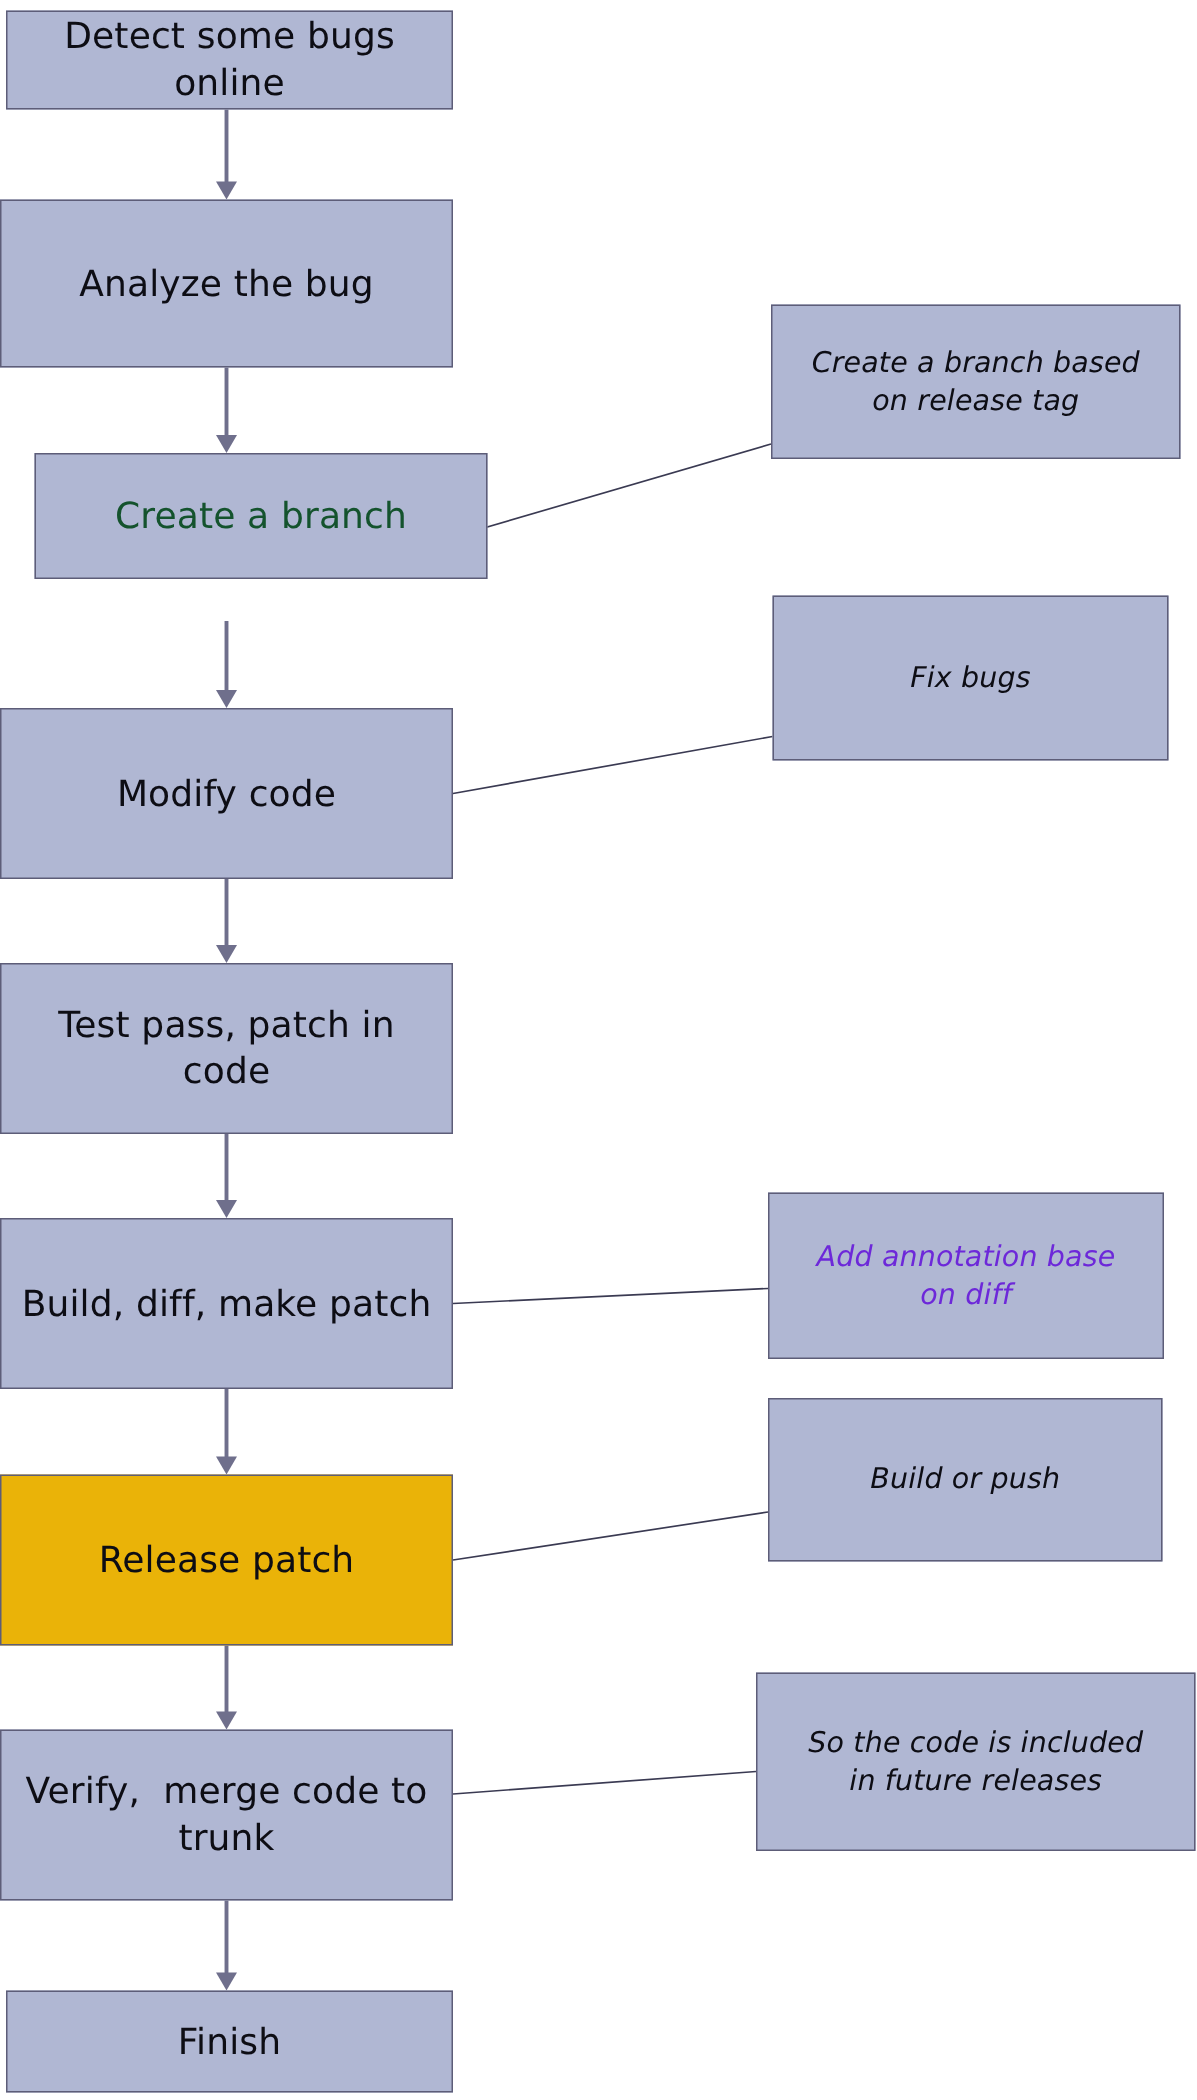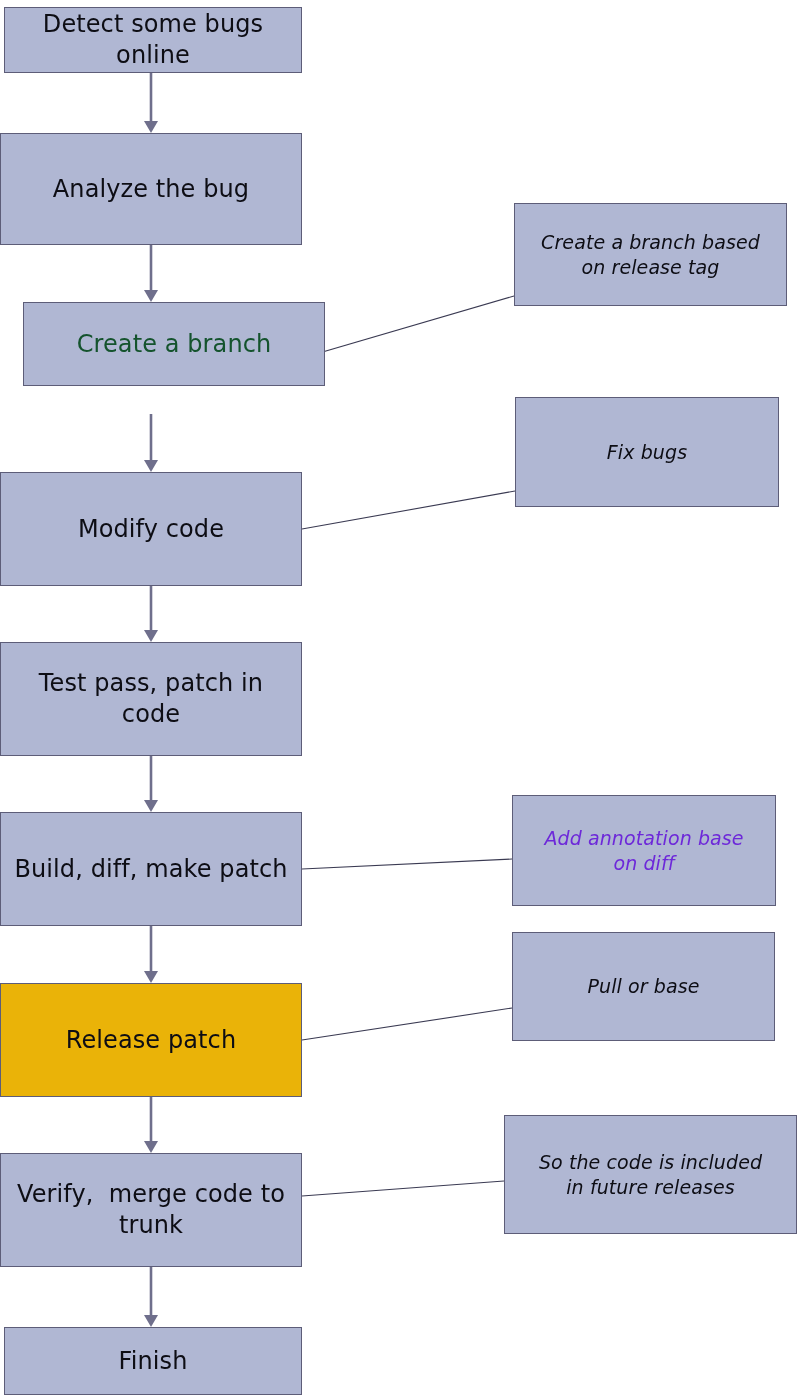--- a/index.html
+++ b/index.html
@@ -93,18 +93,18 @@
       <div class="node process" style="left: 0px; top: 983px; width: 302px; height: 114px; background: #eab308; border-color: rgb(93, 93, 120); color: rgb(13, 13, 20);"><span>Release patch</span></div>
       <div class="node process" style="left: 0px; top: 1153px; width: 302px; height: 114px; background: rgb(176, 183, 211); border-color: rgb(93, 93, 120); color: rgb(13, 13, 20);"><span>Verify,  merge code to trunk</span></div>
       <div class="node process terminator" style="left: 4px; top: 1327px; width: 298px; height: 68px; background: rgb(176, 183, 211); border-color: rgb(93, 93, 120); color: rgb(13, 13, 20);"><span>Finish</span></div>
     </div>
   <div id="notes-layer">
       <div class="node note" style="left: 514px; top: 203px; width: 273px; height: 103px; background: rgb(176, 183, 211); border-color: rgb(93, 93, 120); color: rgb(13, 13, 20);"><span>Create a branch based
 on release tag</span></div>
       <div class="node note" style="left: 515px; top: 397px; width: 264px; height: 110px; background: rgb(176, 183, 211); border-color: rgb(93, 93, 120); color: rgb(13, 13, 20);"><span>Fix bugs</span></div>
       <div class="node note" style="left: 512px; top: 795px; width: 264px; height: 111px; background: rgb(176, 183, 211); border-color: rgb(93, 93, 120); color: #6d28d9;"><span>Add annotation base
 on diff</span></div>
-      <div class="node note" style="left: 512px; top: 932px; width: 263px; height: 109px; background: rgb(176, 183, 211); border-color: rgb(93, 93, 120); color: rgb(13, 13, 20);"><span>Pull or base</span></div>
+      <div class="node note" style="left: 512px; top: 932px; width: 263px; height: 109px; background: rgb(176, 183, 211); border-color: rgb(93, 93, 120); color: rgb(13, 13, 20);"><span>Build or push</span></div>
       <div class="node note" style="left: 504px; top: 1115px; width: 293px; height: 119px; background: rgb(176, 183, 211); border-color: rgb(93, 93, 120); color: rgb(13, 13, 20);"><span>So the code is included
 in future releases</span></div>
     </div>
 
 </div>
 
 </body></html>

